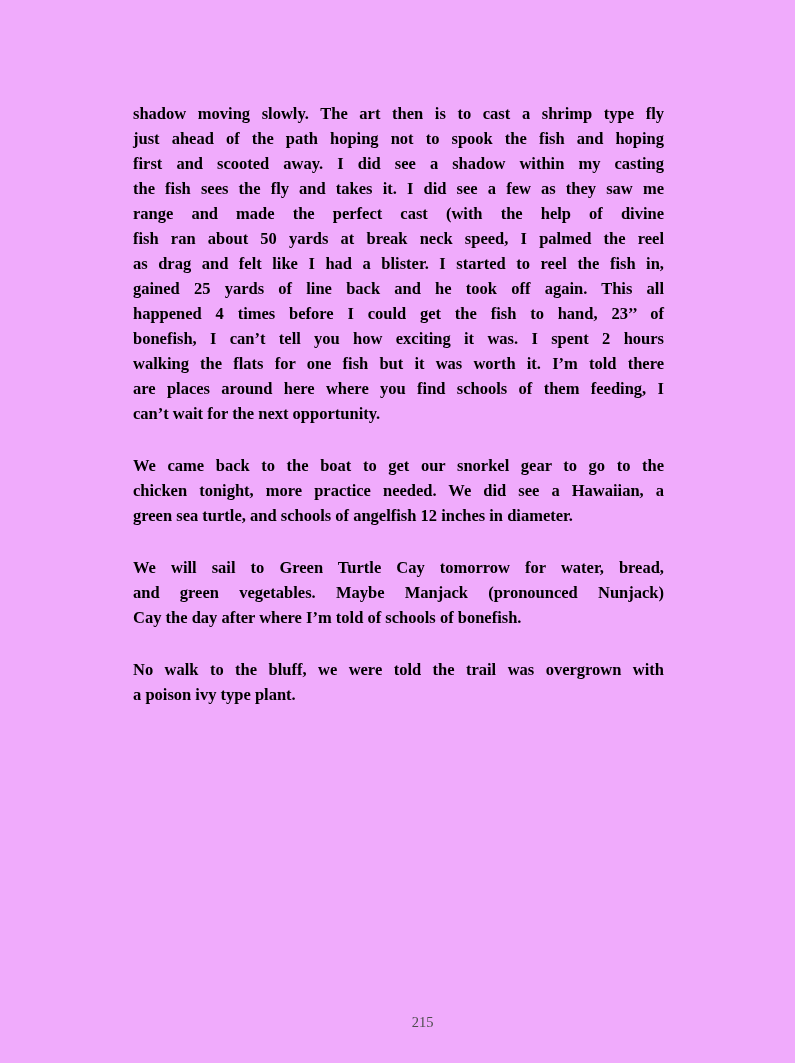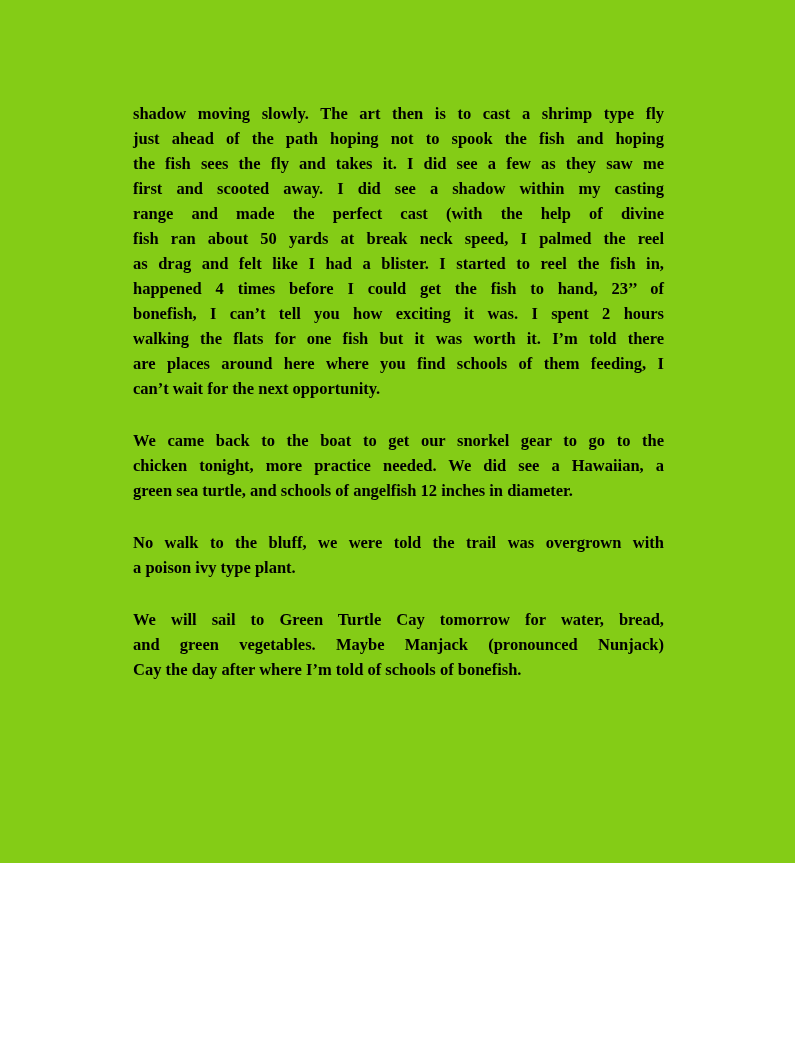--- a/index.html
+++ b/index.html
@@ -3,22 +3,22 @@
 <meta charset="utf-8">
 <style>
   html, body {
     margin: 0;
     padding: 0;
     background: #ffffff;
   }
   .page {
     position: relative;
     width: 795px;
-    height: 863px;
-    background: #84cc16;
+    height: 1063px;
+    background: #f0abfc;
     font-family: "Liberation Serif", "DejaVu Serif", serif;
     overflow: hidden;
   }
   .text-block {
     position: absolute;
     left: 133px;
     top: 101px;
     width: 531px;
     color: #000000;
     font-weight: bold;
@@ -54,46 +54,47 @@
 </head>
 <body>
 
 <div class="page">
 
   <div class="text-block">
 
     <div class="paragraph">
       <div class="line">shadow moving slowly. The art then is to cast a shrimp type fly</div>
       <div class="line">just ahead of the path hoping not to spook the fish and hoping</div>
+      <div class="line">first and scooted away. I did see a shadow within my casting</div>
       <div class="line">the fish sees the fly and takes it. I did see a few as they saw me</div>
-      <div class="line">first and scooted away. I did see a shadow within my casting</div>
       <div class="line">range and made the perfect cast (with the help of divine</div>
       <div class="line">fish ran about 50 yards at break neck speed, I palmed the reel</div>
       <div class="line">as drag and felt like I had a blister. I started to reel the fish in,</div>
+      <div class="line">gained 25 yards of line back and he took off again. This all</div>
       <div class="line">happened 4 times before I could get the fish to hand, 23’’ of</div>
       <div class="line">bonefish, I can’t tell you how exciting it was. I spent 2 hours</div>
       <div class="line">walking the flats for one fish but it was worth it. I’m told there</div>
       <div class="line">are places around here where you find schools of them feeding, I</div>
       <div class="line last">can’t wait for the next opportunity.</div>
     </div>
 
     <div class="paragraph">
       <div class="line">We came back to the boat to get our snorkel gear to go to the</div>
       <div class="line">chicken tonight, more practice needed. We did see a Hawaiian, a</div>
       <div class="line last">green sea turtle, and schools of angelfish 12 inches in diameter.</div>
     </div>
 
     <div class="paragraph">
-      <div class="line">No walk to the bluff, we were told the trail was overgrown with</div>
-      <div class="line last">a poison ivy type plant.</div>
+      <div class="line">We will sail to Green Turtle Cay tomorrow for water, bread,</div>
+      <div class="line">and green vegetables. Maybe Manjack (pronounced Nunjack)</div>
+      <div class="line last">Cay the day after where I’m told of schools of bonefish.</div>
     </div>
 
     <div class="paragraph">
-      <div class="line">We will sail to Green Turtle Cay tomorrow for water, bread,</div>
-      <div class="line">and green vegetables. Maybe Manjack (pronounced Nunjack)</div>
-      <div class="line last">Cay the day after where I’m told of schools of bonefish.</div>
+      <div class="line">No walk to the bluff, we were told the trail was overgrown with</div>
+      <div class="line last">a poison ivy type plant.</div>
     </div>
 
   </div>
 
   <div class="page-number">215</div>
 
 </div>
 
 </body></html>

